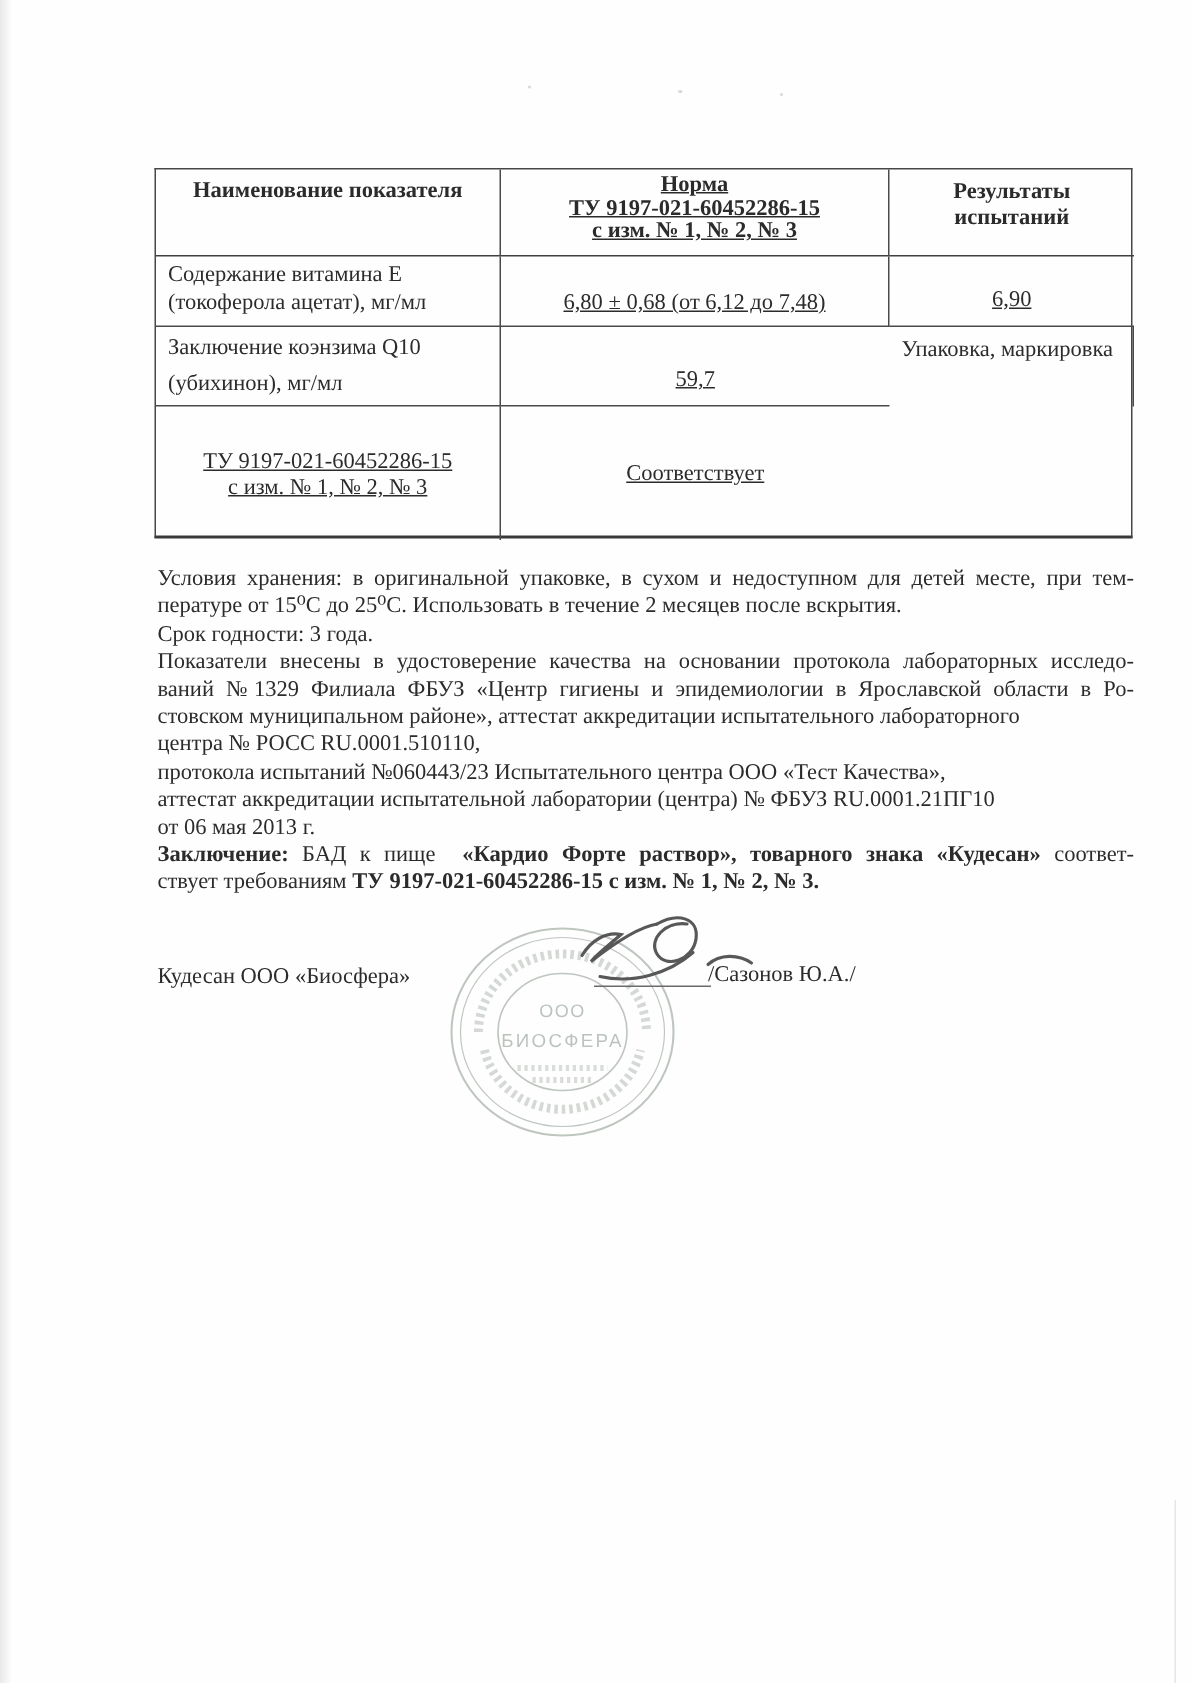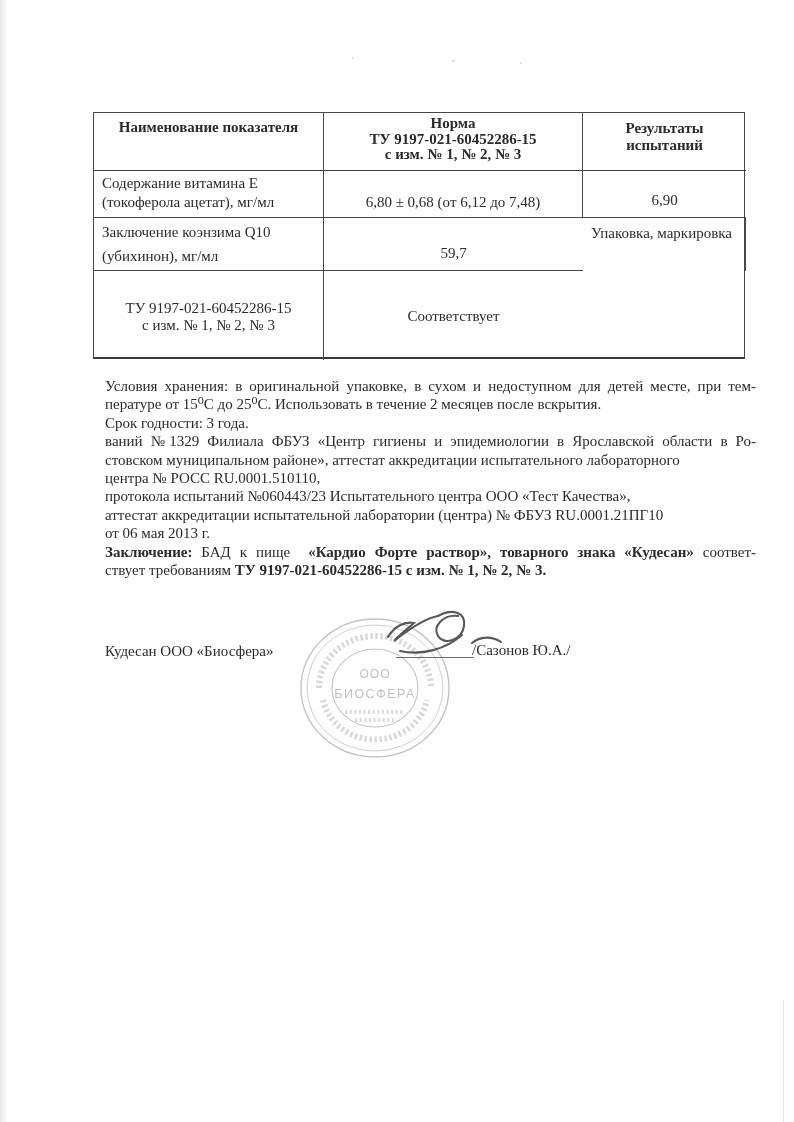--- a/index.html
+++ b/index.html
@@ -13,44 +13,44 @@
   }
   
   .edge-left{position:absolute;left:0;top:0;width:8px;height:100%;
     background:linear-gradient(to right,#e9e9e9,rgba(255,255,255,0));}
   .edge-right{position:absolute;left:783px;top:1000px;width:1px;height:122px;
     background:#dcdcdc;opacity:.7;}
   .speck{position:absolute;background:#d8d8d8;border-radius:50%;}
 
   
   .tbl{
-    position:absolute;left:93px;top:112px;
+    position:absolute;left:103px;top:112px;
     width:652px;height:247px;
     display:grid;
     grid-template-columns:230px 259px 163px;
     grid-template-rows:58px 47px 53px 89px;
     border-top:1.5px solid #474747;
     border-left:1.5px solid #474747;
     border-right:1.5px solid #474747;
     border-bottom:2px solid #3a3a3a;
     font-size:15px;
     box-sizing:border-box;
   }
   .cell{border-right:1px solid #4a4a4a;border-bottom:1px solid #4a4a4a;
     box-sizing:border-box;position:relative;}
   .cell.last-col{border-right:none;}
   .cell.last-row{border-bottom:none;}
   .cell.hdr{border-bottom:1.5px solid #404040;font-weight:bold;text-align:center;}
   .hdr-inner{padding-top:6px;line-height:16px;}
-  .hdr-inner.three{padding-top:3px;line-height:15.5px;}
+  .hdr-inner.three{padding-top:3px;line-height:15.5px;text-decoration:underline;}
   .hdr-inner.two{padding-top:7px;line-height:17px;}
   .name-cell{padding:0 6px 0 8px;}
   .name-l1{position:absolute;left:8px;}
   .name-l2{position:absolute;left:8px;}
-  .val-center{position:absolute;left:0;width:100%;text-align:center;}
+  .val-center{position:absolute;left:0;width:100%;text-align:center;text-decoration:underline;}
 
   
   .bodytext{
     position:absolute;left:105px;top:377px;width:651px;
     font-size:15px;
   }
   .line{line-height:18.4px;white-space:nowrap;}
   .line.just{text-align:justify;text-align-last:justify;white-space:normal;}
   .b{font-weight:bold;}
 
@@ -122,20 +122,21 @@
     </div>
     <div class="cell last-col last-row">
       <div class="val-center" style="top:37px;">Соответствует</div>
     </div>
   </div>
 
   <div class="bodytext">
     <div class="line just">Условия хранения: в оригинальной упаковке, в сухом и недоступном для детей месте, при тем-</div>
     <div class="line">пературе от 15⁰С до 25⁰С. Использовать в течение 2 месяцев после вскрытия.</div>
     <div class="line">Срок годности: 3 года.</div>
+    <div class="line just">Показатели внесены в удостоверение качества на основании протокола лабораторных исследо-</div>
     <div class="line just">ваний №1329 Филиала ФБУЗ «Центр гигиены и эпидемиологии в Ярославской области в Ро-</div>
     <div class="line">стовском муниципальном районе», аттестат аккредитации испытательного лабораторного</div>
     <div class="line">центра № РОСС RU.0001.510110,</div>
     <div class="line">протокола испытаний №060443/23 Испытательного центра ООО «Тест Качества»,</div>
     <div class="line">аттестат аккредитации испытательной лаборатории (центра) № ФБУЗ RU.0001.21ПГ10</div>
     <div class="line">от 06 мая 2013 г.</div>
     <div class="line just"><span class="b">Заключение:</span><span> БАД к пище&nbsp; </span><span class="b">«Кардио Форте раствор», товарного знака «Кудесан»</span><span> соответ-</span></div>
     <div class="line"><span>ствует требованиям </span><span class="b">ТУ 9197-021-60452286-15 с изм. № 1, № 2, № 3.</span></div>
   </div>
 

